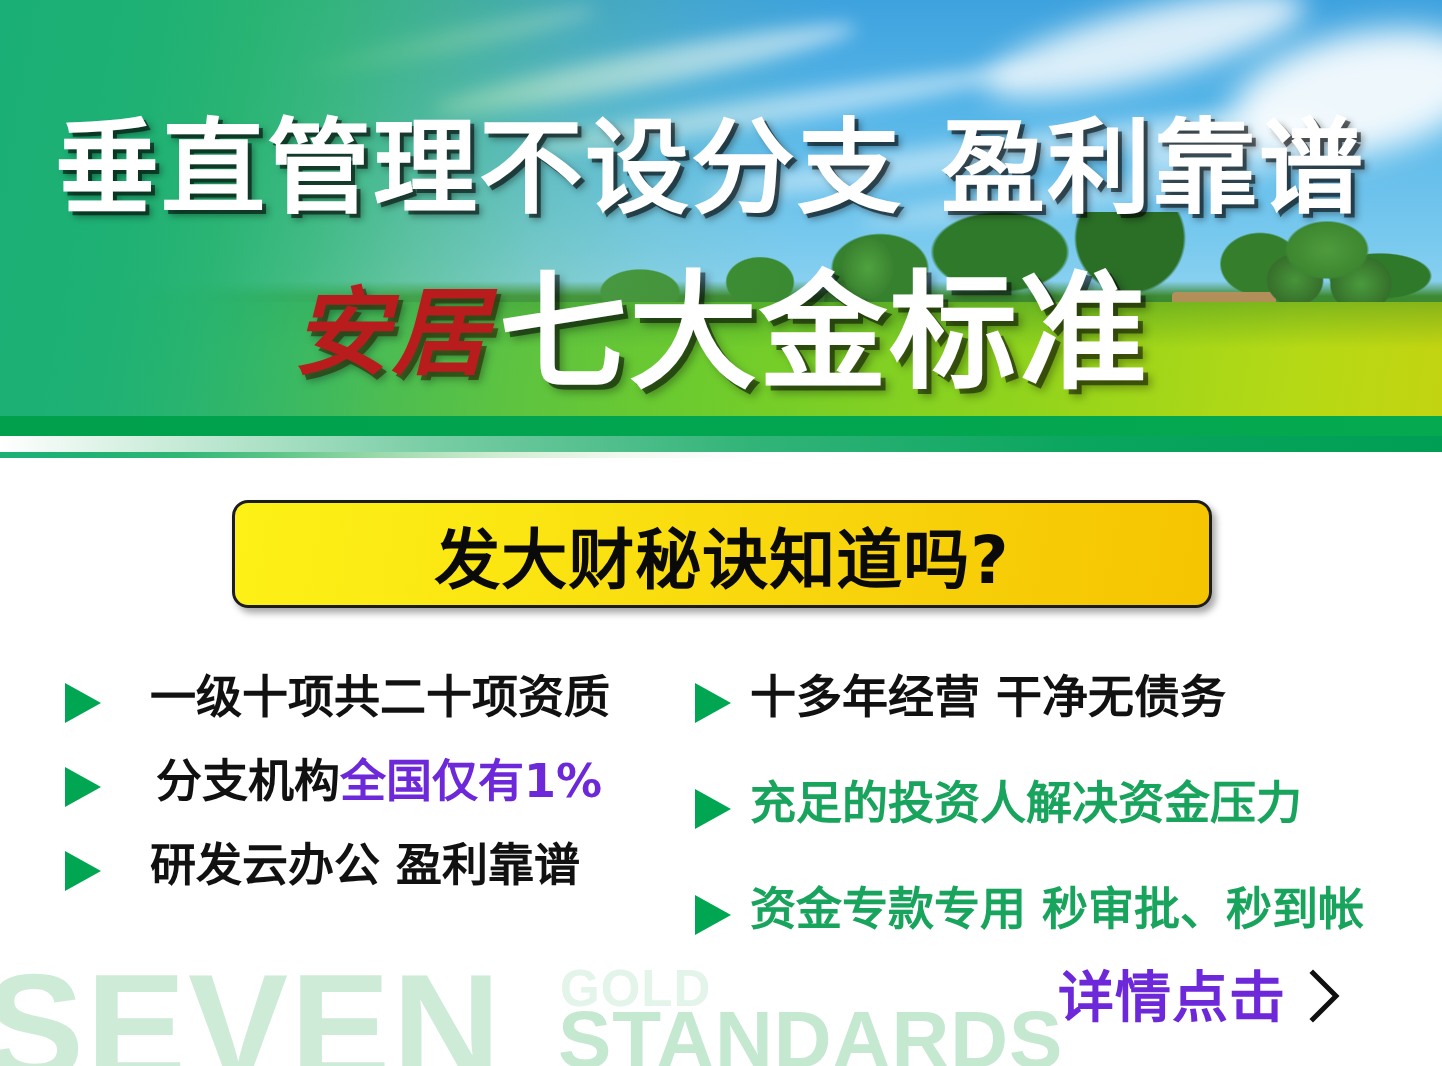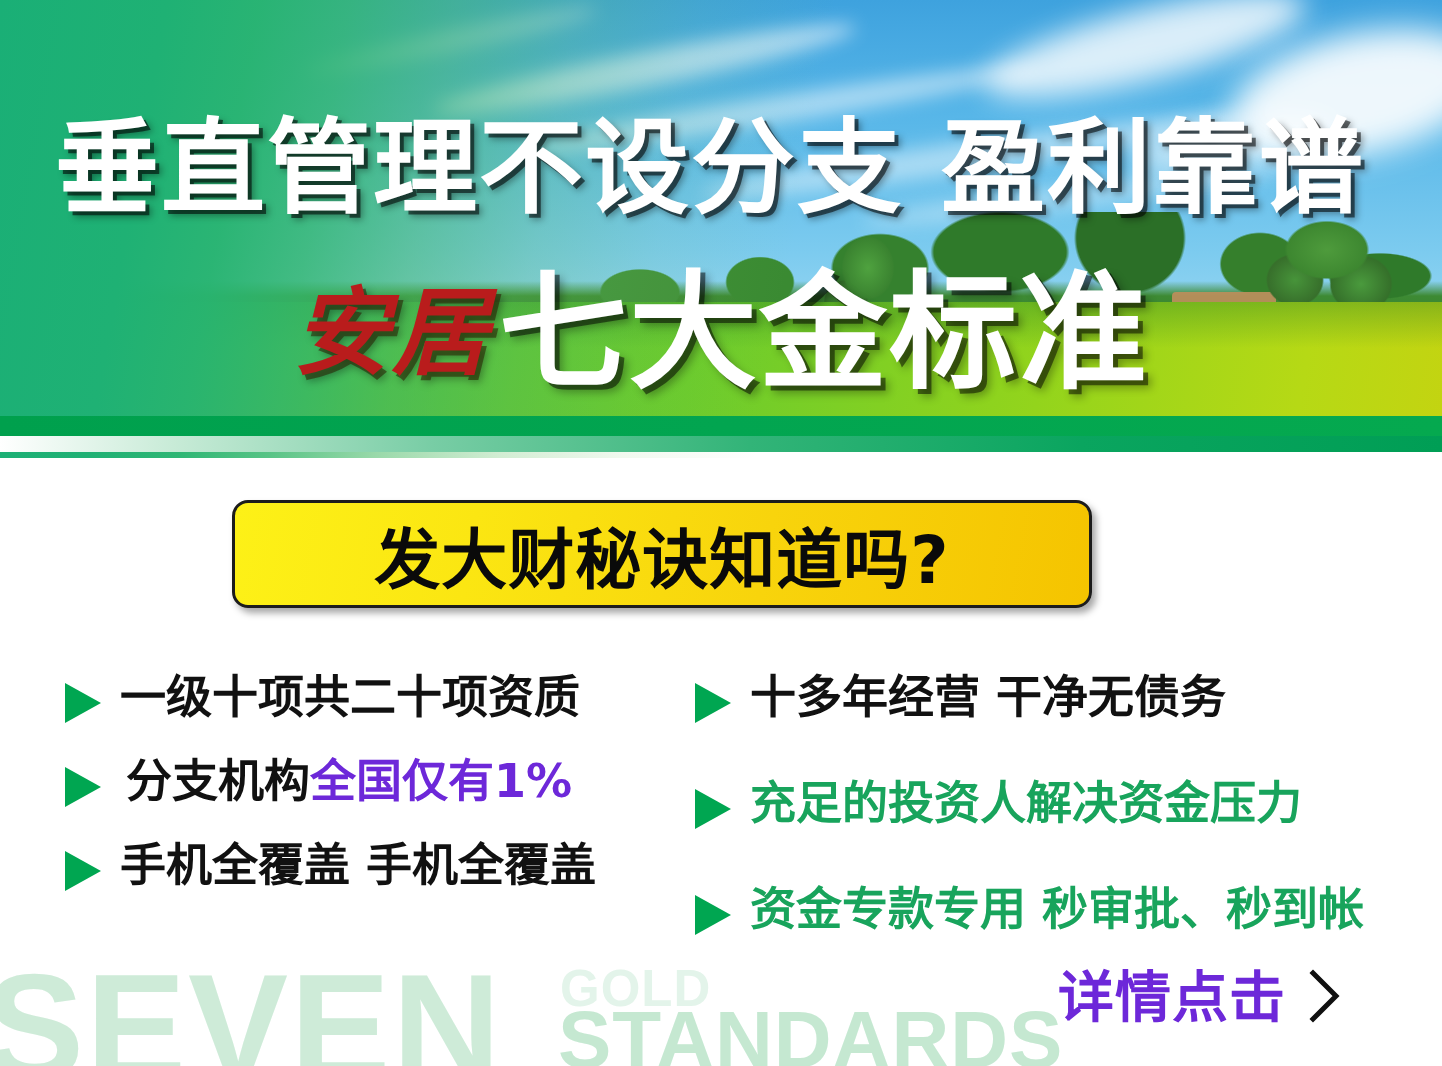--- a/index.html
+++ b/index.html
@@ -202,21 +202,21 @@
     text-shadow:
        5px 5px 0 rgba(0,0,0,.5),
        8px 8px 9px rgba(0,0,0,.3);
     font-family: "DejaVu Sans", "Liberation Sans", sans-serif;
   }
 
   
   .yellow-bar {
     position: absolute;
     left: 232px; top: 500px;
-    width: 860px; height: 108px;
+    width: 980px; height: 108px;
     box-sizing: border-box;
     border: 3px solid #1c1c1c;
     border-radius: 16px;
     background: linear-gradient(100deg, #fdf117 0%, #fbe612 28%, #f8d40c 62%, #f5c400 100%);
     box-shadow: 4px 5px 7px rgba(0,0,0,.35);
     display: flex;
     align-items: center;
     justify-content: center;
   }
   .yellow-bar-text {
@@ -266,21 +266,21 @@
     top: 668px;
   }
   .col-left  { left: 62px;  width: 640px; }
   .col-right { left: 692px; width: 730px; }
 
   .feature {
     display: flex;
     align-items: flex-start;
     margin-bottom: 30px;
   }
-  .col-left  .feature { margin-bottom: 26px; }
+  .col-left  .feature { margin-bottom: 26px; gap: 30px; }
   .col-right .feature { margin-bottom: 48px; }
 
   .bullet-icon {
     flex: 0 0 auto;
     width: 46px;
     margin-top: 12px;
     margin-right: 12px;
   }
   .bullet-icon svg { display: block; }
 
@@ -381,21 +381,21 @@
           <span class="feature-line indent"><span>分支机构</span><span class="hl">全国仅有1%</span></span>
         </div>
       </div>
       <div class="feature">
         <span class="bullet-icon">
           <svg width="42" height="46" viewBox="0 0 42 46">
             <polygon points="3,3 39,23 3,43" fill="#00a651"></polygon>
           </svg>
         </span>
         <div class="feature-text">
-          <span class="feature-line"><span>手机全覆盖  手机全覆盖</span></span>
+          <span class="feature-line"><span>研发云办公  盈利靠谱</span></span>
         </div>
       </div>
     </div>
   <div class="col col-right">
       <div class="feature">
         <span class="bullet-icon">
           <svg width="42" height="46" viewBox="0 0 42 46">
             <polygon points="3,3 39,23 3,43" fill="#00a651"></polygon>
           </svg>
         </span>

